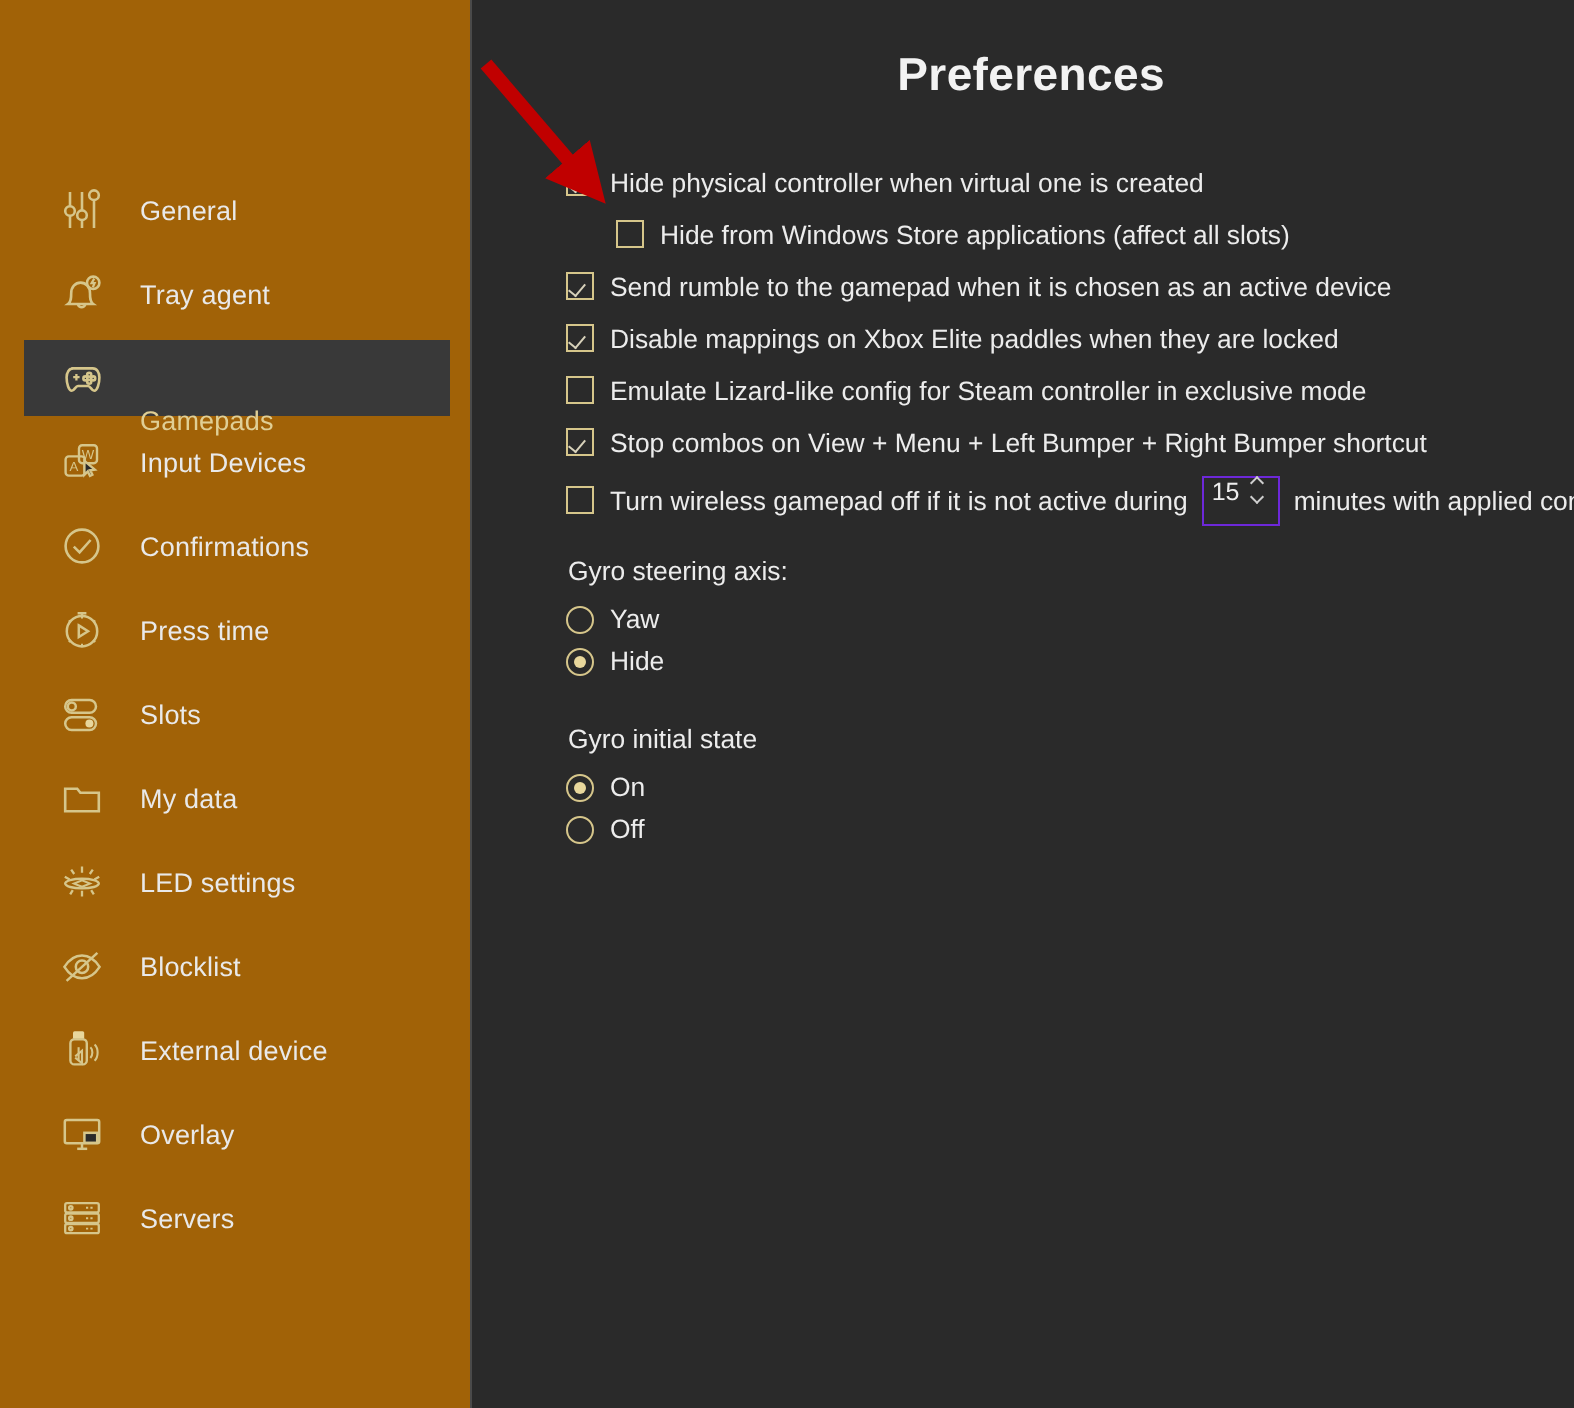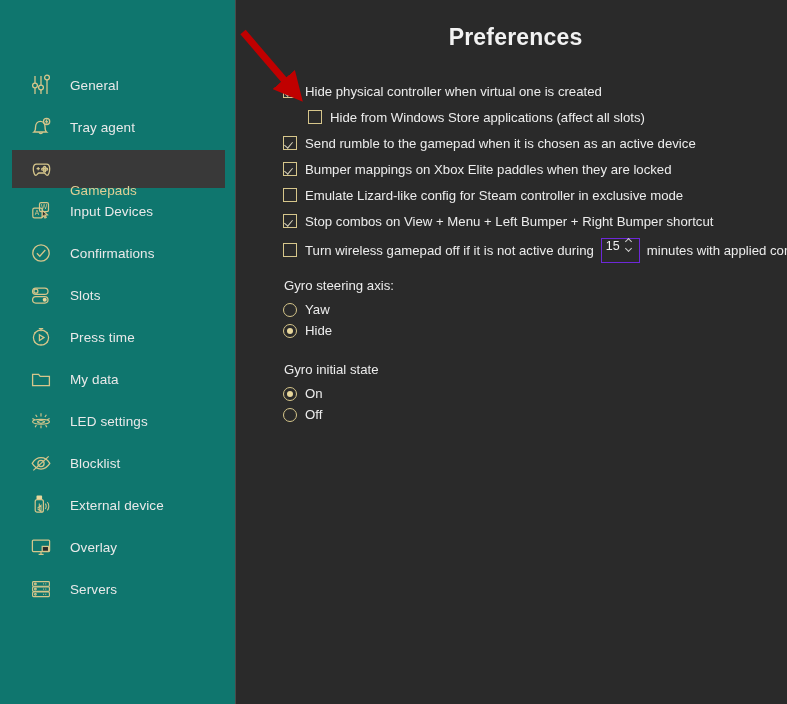--- a/index.html
+++ b/index.html
@@ -18,23 +18,23 @@
   #app {
     position: absolute;
     inset: 0;
     display: flex;
   }
 
   
   .sidebar {
     width: 236px;
     flex: 0 0 236px;
-    background: #0f766e;
+    background: #a16207;
     border-right: 1px solid #4a4a4a;
-    padding-top: 66px;
+    padding-top: 86px;
     box-sizing: border-box;
     position: relative;
   }
   .nav-item {
     height: 38px;
     margin: 0 10px 0 12px;
     display: flex;
     align-items: center;
     padding-left: 14px;
     box-sizing: border-box;
@@ -274,39 +274,39 @@
           <circle cx="14" cy="14" r="8.2"></circle>
           <path d="M9.9 14.3l2.9 2.9 5.5-6.2"></path>
         </svg>
       </span>
       <span class="nav-label">Confirmations</span>
     </div>
 
     <div class="nav-item">
       <span class="nav-icon">
         <svg width="28" height="28" viewBox="0 0 28 28" fill="none" stroke="#d6c68b" stroke-width="1.25">
+          <circle cx="14" cy="14.6" r="7.6"></circle>
+          <path d="M11.8 5.6h4.4M14 5.6v1.4" stroke-width="1.2"></path>
+          <path d="M14 7v1.3M20.6 9.2l-1 1M7.4 9.2l1 1M14 20.9v1.3M20.6 20l-1-1M7.4 20l1-1" stroke-width="1"></path>
+          <path d="M12.4 11.7l4.6 2.9-4.6 2.9z" fill="none"></path>
+        </svg>
+      </span>
+      <span class="nav-label">Press time</span>
+    </div>
+
+    <div class="nav-item">
+      <span class="nav-icon">
+        <svg width="28" height="28" viewBox="0 0 28 28" fill="none" stroke="#d6c68b" stroke-width="1.25">
           <rect x="5.6" y="7" width="15.4" height="6.4" rx="3.2"></rect>
           <circle cx="8.9" cy="10.2" r="2"></circle>
           <rect x="5.6" y="15.6" width="15.4" height="6.4" rx="3.2"></rect>
           <circle cx="17.7" cy="18.8" r="2" fill="#e8d79c" stroke="none"></circle>
         </svg>
       </span>
       <span class="nav-label">Slots</span>
-    </div>
-
-    <div class="nav-item">
-      <span class="nav-icon">
-        <svg width="28" height="28" viewBox="0 0 28 28" fill="none" stroke="#d6c68b" stroke-width="1.25">
-          <circle cx="14" cy="14.6" r="7.6"></circle>
-          <path d="M11.8 5.6h4.4M14 5.6v1.4" stroke-width="1.2"></path>
-          <path d="M14 7v1.3M20.6 9.2l-1 1M7.4 9.2l1 1M14 20.9v1.3M20.6 20l-1-1M7.4 20l1-1" stroke-width="1"></path>
-          <path d="M12.4 11.7l4.6 2.9-4.6 2.9z" fill="none"></path>
-        </svg>
-      </span>
-      <span class="nav-label">Press time</span>
     </div>
 
     <div class="nav-item">
       <span class="nav-icon">
         <svg width="28" height="28" viewBox="0 0 28 28" fill="none" stroke="#d6c68b" stroke-width="1.3">
           <path d="M5.6 9.4h6l1.6 2h9.2v9.2H5.6z"></path>
         </svg>
       </span>
       <span class="nav-label">My data</span>
     </div>
@@ -392,21 +392,21 @@
         <span class="txt">Hide from Windows Store applications (affect all slots)</span>
       </div>
 
       <div class="opt-row">
         <span class="cb checked"></span>
         <span class="txt">Send rumble to the gamepad when it is chosen as an active device</span>
       </div>
 
       <div class="opt-row">
         <span class="cb checked"></span>
-        <span class="txt">Bumper mappings on Xbox Elite paddles when they are locked</span>
+        <span class="txt">Disable mappings on Xbox Elite paddles when they are locked</span>
       </div>
 
       <div class="opt-row">
         <span class="cb"></span>
         <span class="txt">Emulate Lizard-like config for Steam controller in exclusive mode</span>
       </div>
 
       <div class="opt-row">
         <span class="cb checked"></span>
         <span class="txt">Stop combos on View + Menu + Left Bumper + Right Bumper shortcut</span>

